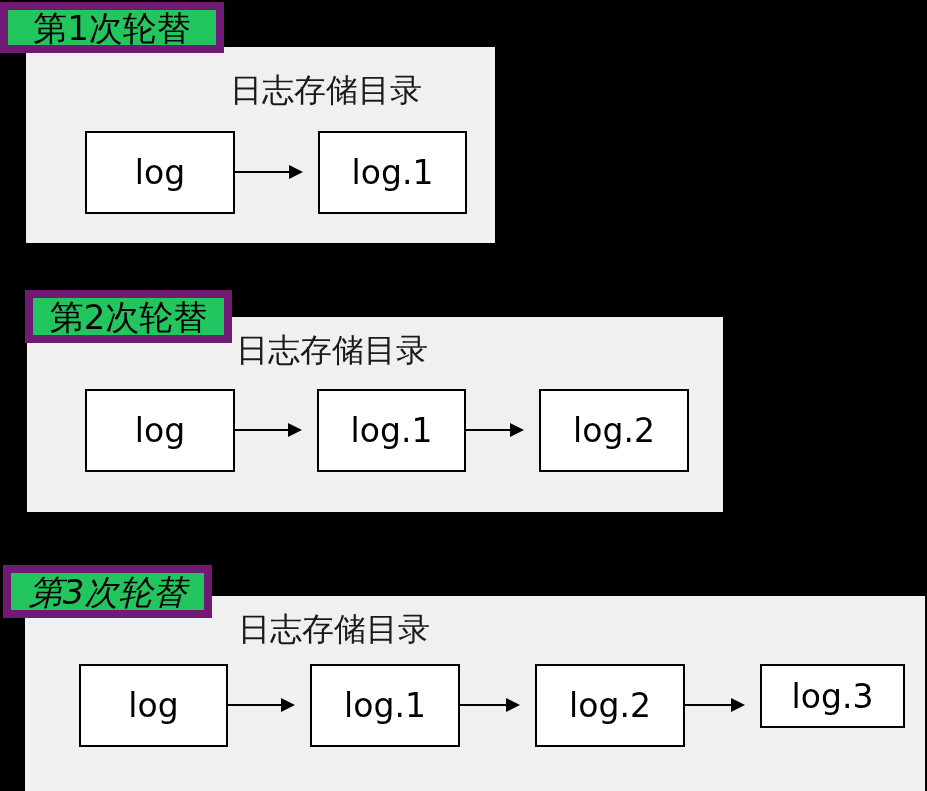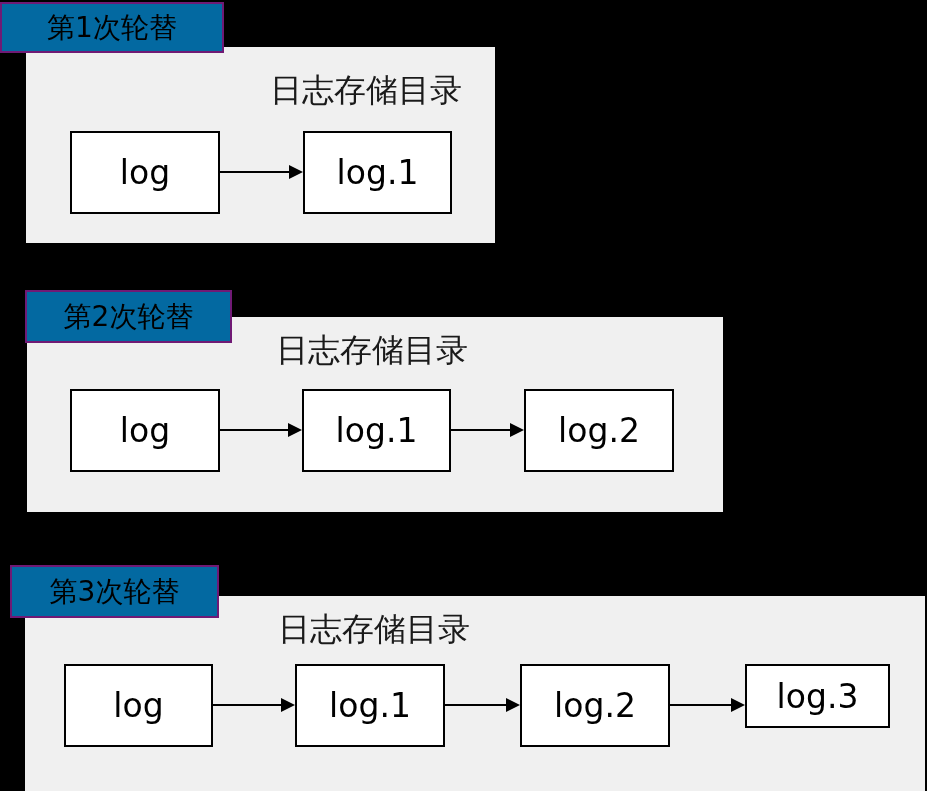--- a/index.html
+++ b/index.html
@@ -22,59 +22,59 @@
   
   .panel {
     position: absolute;
     background: #f0f0f0;
     box-sizing: border-box;
   }
 
   
   .section-label {
     position: absolute;
-    background: #0369a1;
-    border: 2px solid #701a75;
+    background: #22c55e;
+    border: 8px solid #701a75;
     box-sizing: border-box;
     display: flex;
     align-items: center;
     justify-content: center;
     color: #000000;
-    font-size: 28px;
+    font-size: 34px;
     line-height: 1;
     letter-spacing: 0px;
     white-space: nowrap;
     z-index: 5;
   }
 
   
   .panel-header {
     position: absolute;
     color: #1a1a1a;
     font-size: 32px;
     line-height: 1;
     white-space: nowrap;
     z-index: 3;
-    margin-left: 40px;
   }
 
   
   .node {
     position: absolute;
     background: #ffffff;
     border: 2px solid #000000;
     box-sizing: border-box;
     display: flex;
     align-items: center;
     justify-content: center;
     color: #000000;
     font-size: 33px;
     line-height: 1;
     white-space: nowrap;
     z-index: 3;
+    margin-left: 15px;
   }
 
   
   .arrow {
     position: absolute;
     height: 16px;
     z-index: 2;
   }
   .arrow .shaft {
     position: absolute;
@@ -139,21 +139,21 @@
       <div class="head"></div>
     </div>
 
     <div class="node" style="left:524px; top:389px; width:150px; height:83px;">log.2</div>
   </div>
 
   <div class="section">
 
     <div class="panel" style="left:25px; top:596px; width:900px; height:195px;"></div>
 
-    <div class="section-label" style="left:10px; top:565px; width:209px; height:53px;">第3次轮替</div>
+    <div class="section-label" style="left:3px; top:565px; width:209px; height:53px;font-style:italic;">第3次轮替</div>
 
     <div class="panel-header" style="left:238px; top:613px;">日志存储目录</div>
 
     <div class="node" style="left:64px; top:664px; width:149px; height:83px;">log</div>
 
     <div class="arrow" style="left:213px; top:697px; width:82px;">
       <div class="shaft" style="width:68px;"></div>
       <div class="head"></div>
     </div>
 

